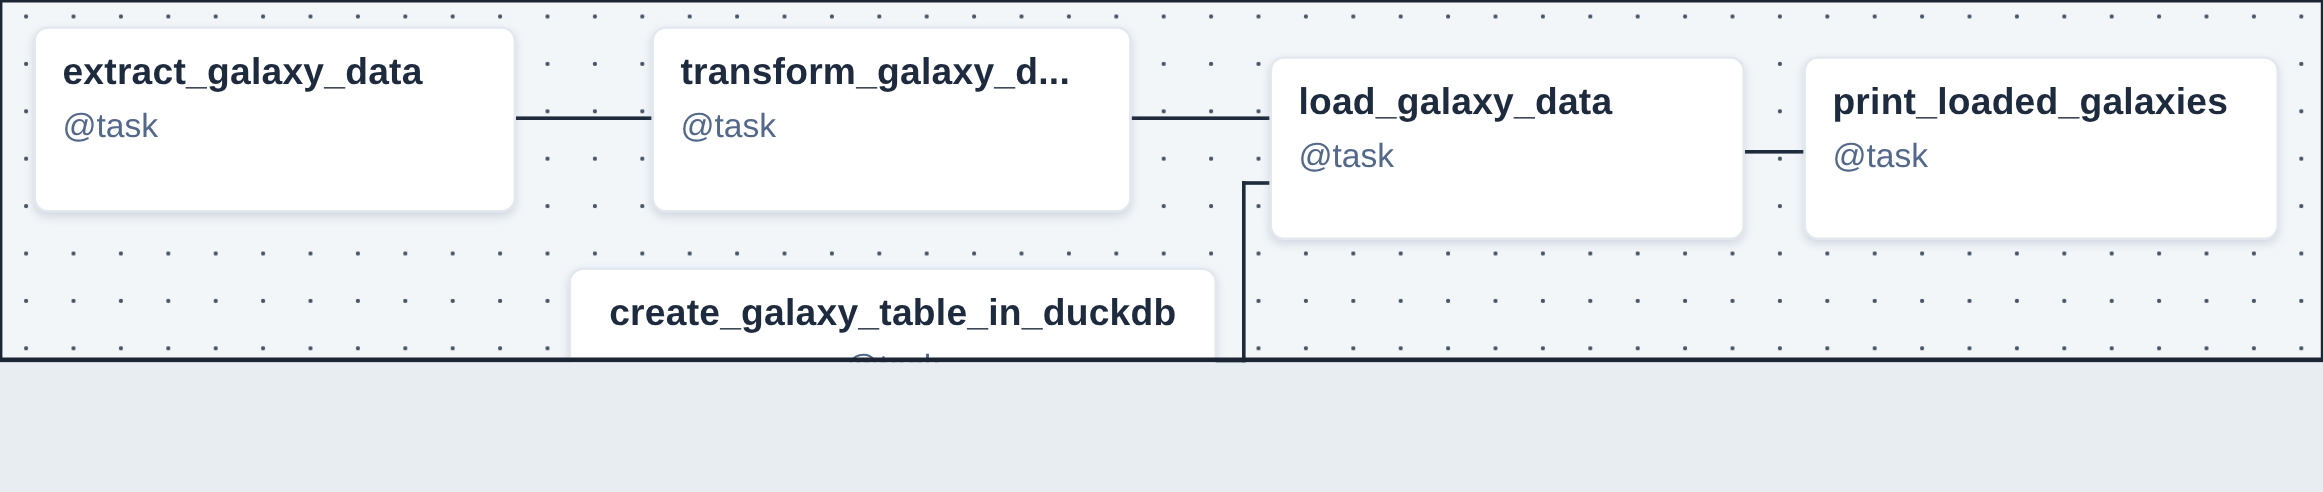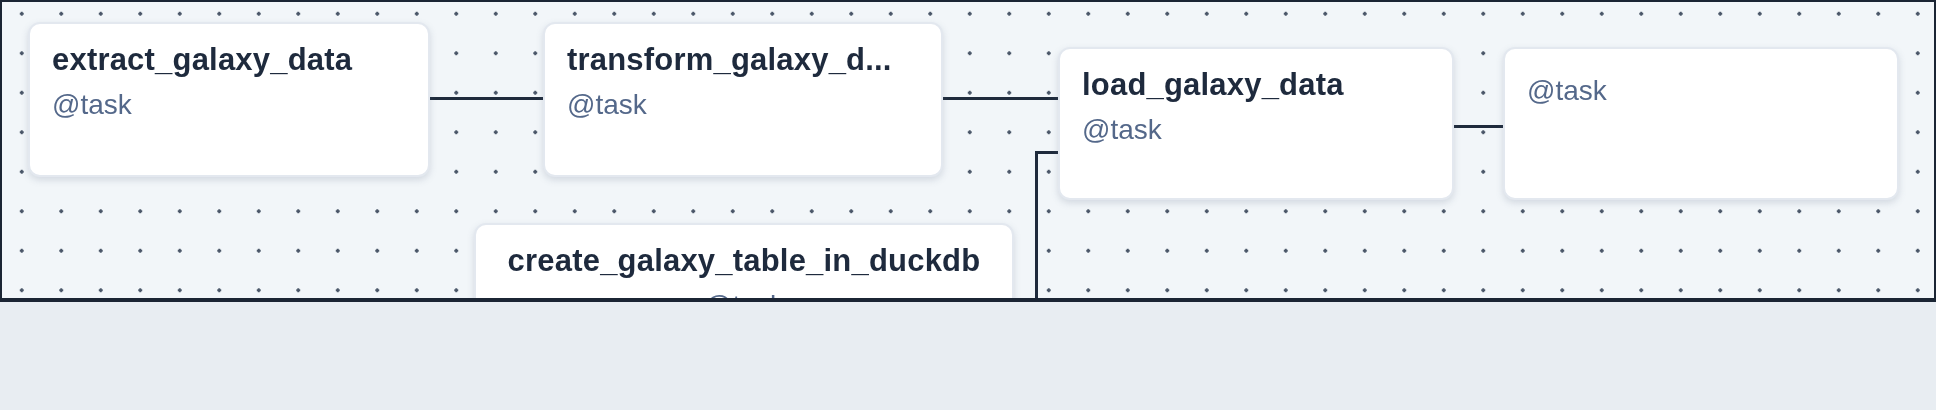--- a/index.html
+++ b/index.html
@@ -80,20 +80,21 @@
     <div class="node-title">transform_galaxy_d...</div>
     <div class="node-badge">@task</div>
   </div>
 
   <div class="node" style="left:1058px;top:47px;width:396px;height:153px;">
     <div class="node-title">load_galaxy_data</div>
     <div class="node-badge">@task</div>
   </div>
 
   <div class="node" style="left:1503px;top:47px;width:396px;height:153px;">
+    <div class="node-title">print_loaded_galaxies</div>
     <div class="node-badge">@task</div>
   </div>
 
   <div class="node" style="left:474px;top:223px;width:540px;height:157px;text-align:center;">
     <div class="node-title">create_galaxy_table_in_duckdb</div>
     <div class="node-badge">@task</div>
   </div>
 
   <div class="frame"></div>
 </div>

